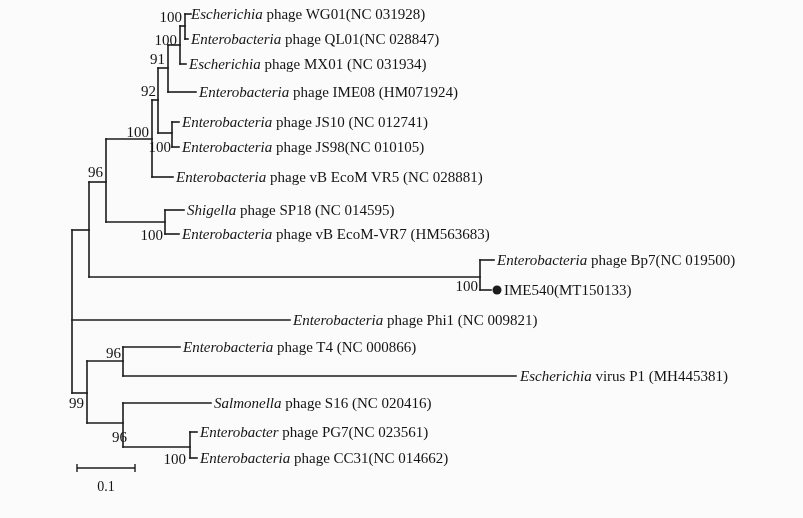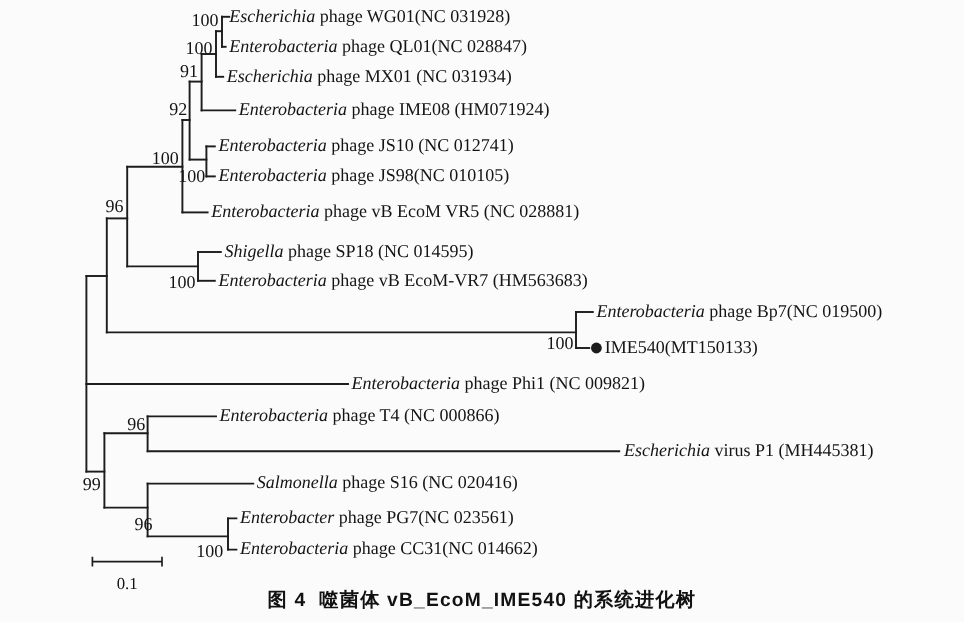--- a/index.html
+++ b/index.html
@@ -126,14 +126,13 @@
       <text x="478" y="291" class="bs-text" text-anchor="end">100</text>
       <text x="121" y="358" class="bs-text" text-anchor="end">96</text>
       <text x="84" y="408" class="bs-text" text-anchor="end">99</text>
       <text x="127" y="442" class="bs-text" text-anchor="end">96</text>
       <text x="186" y="464" class="bs-text" text-anchor="end">100</text>
       <line x1="77" y1="468" x2="135" y2="468" stroke="#1c1c1c" stroke-width="1.4"></line>
       <line x1="77" y1="464" x2="77" y2="472" stroke="#1c1c1c" stroke-width="1.4"></line>
       <line x1="135" y1="464" x2="135" y2="472" stroke="#1c1c1c" stroke-width="1.4"></line>
       <text x="106" y="491" class="scale-text" text-anchor="middle">0.1</text>
     </svg>
-  <div class="caption">图 4  噬菌体 vB_EcoM_IME540 的系统进化树</div>
 </div>
 
 </body></html>

